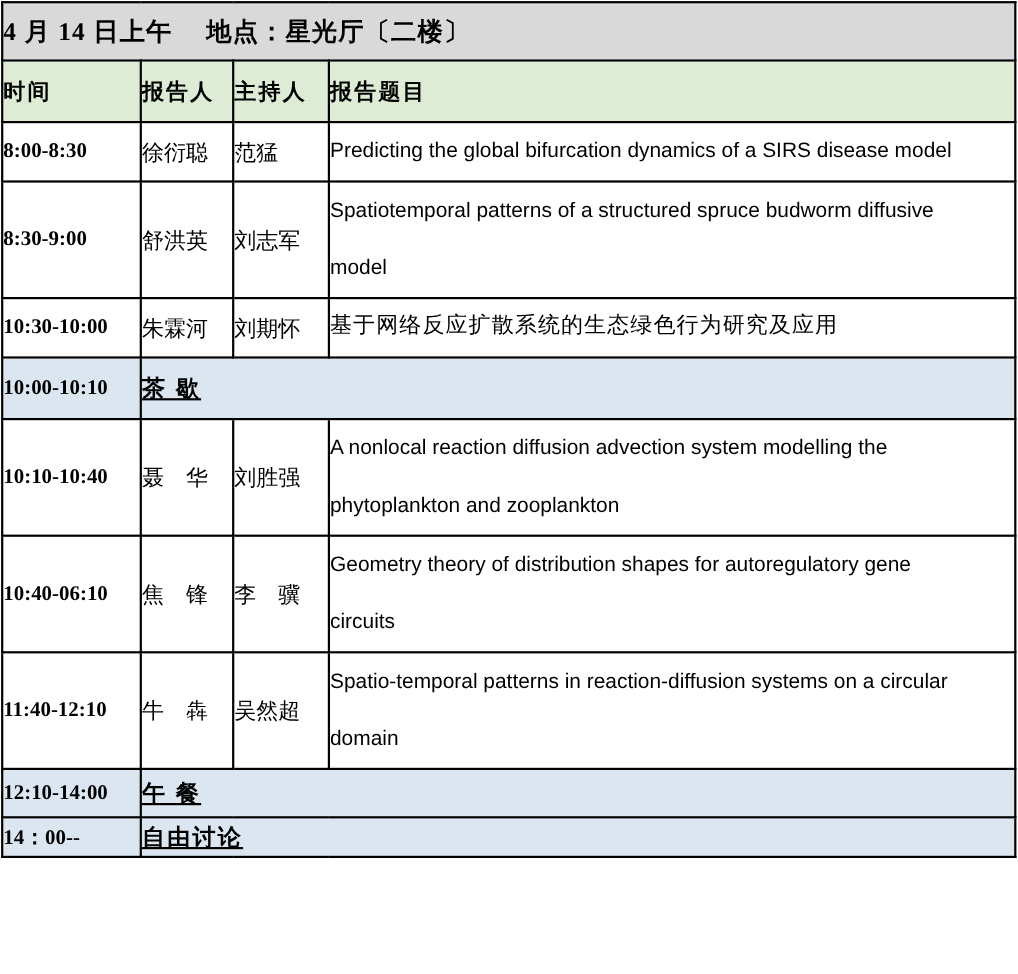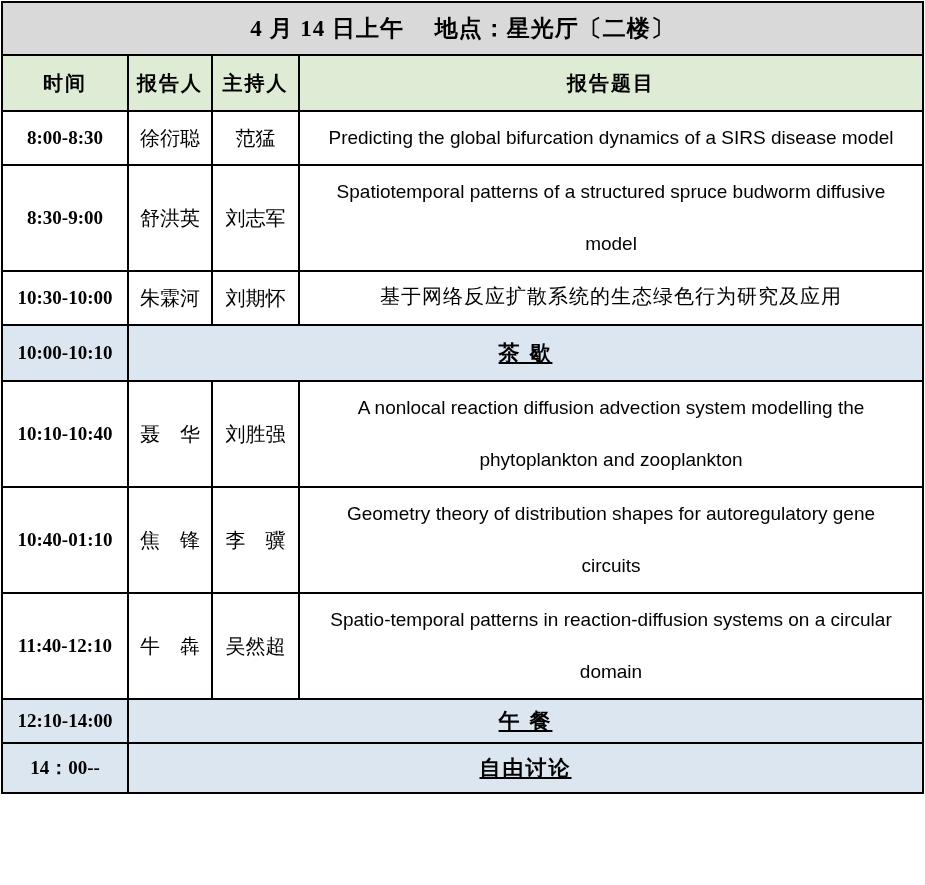--- a/index.html
+++ b/index.html
@@ -12,30 +12,30 @@
     color: #000;
   }
   table.schedule {
     border-collapse: collapse;
     table-layout: fixed;
     width: 921px;
     margin: 1px 0 0 1px;
   }
   table.schedule td, table.schedule th {
     border: 2px solid var(--border, #000);
-    text-align: center;
+    text-align: left;
     vertical-align: middle;
     padding: 0;
     overflow: hidden;
   }
   tr.h53  { height: 53px; }
   tr.h52  { height: 56px; }
   tr.h105 { height: 105px; }
   tr.h32  { height: 44px; }
-  tr.h34  { height: 50px; }
+  tr.h34  { height: 36px; }
 
   .titlebar {
     background: var(--title-bg, #d9d9d9);
     font-weight: 700;
     font-size: 23px;
     font-family: "Liberation Serif", serif;
     letter-spacing: 1px;
   }
   th.colhead {
     background: var(--header-bg, #dfecd5);
@@ -126,21 +126,21 @@
 
   <tr class="h105">
     <td class="time-cell">10:10-10:40</td>
     <td class="person-cell">聂　华</td>
     <td class="person-cell">刘胜强</td>
     <td class="title-cell">A nonlocal reaction diffusion advection system modelling the
 phytoplankton and zooplankton</td>
   </tr>
 
   <tr class="h105">
-    <td class="time-cell">10:40-01:10</td>
+    <td class="time-cell">10:40-06:10</td>
     <td class="person-cell">焦　锋</td>
     <td class="person-cell">李　骥</td>
     <td class="title-cell">Geometry theory of distribution shapes for autoregulatory gene
 circuits</td>
   </tr>
 
 
   <tr class="h105">
     <td class="time-cell">11:40-12:10</td>
     <td class="person-cell">牛　犇</td>

